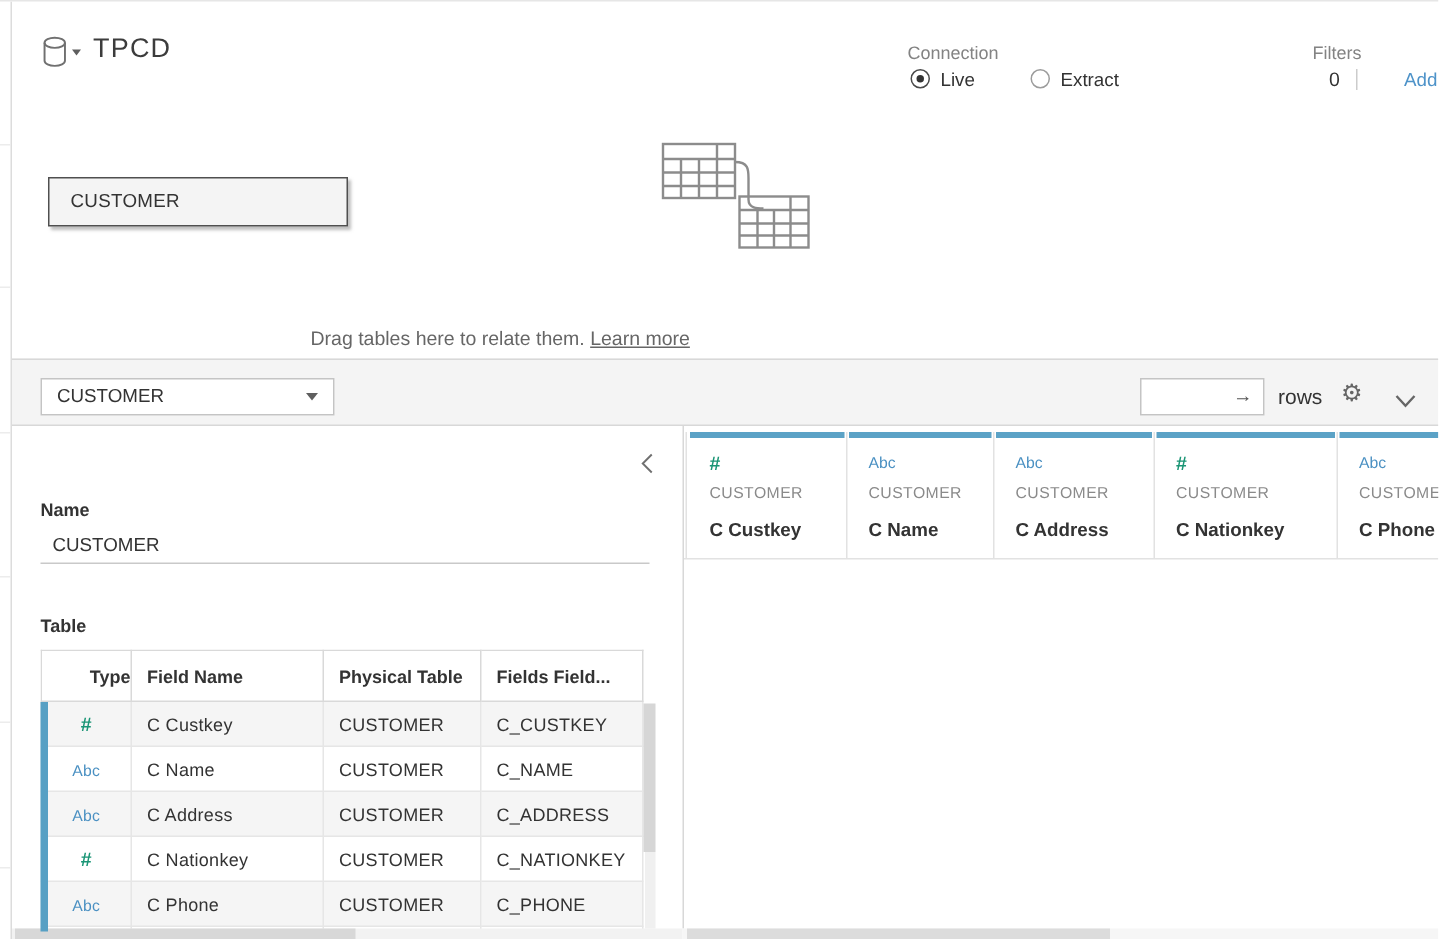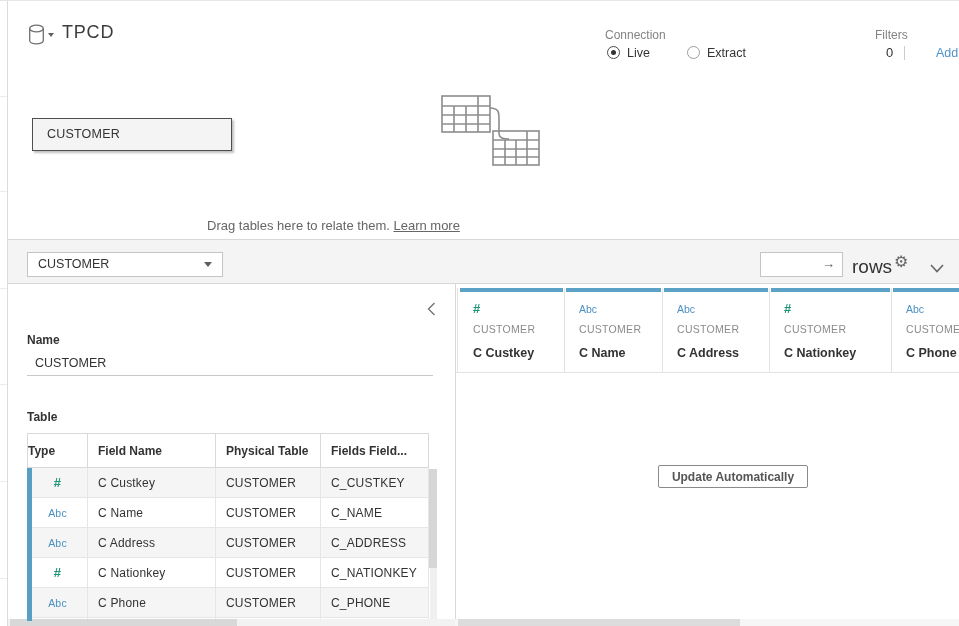--- a/index.html
+++ b/index.html
@@ -49,36 +49,36 @@
   .table-select { left:27px; top:251px; width:196px; height:25px; background:#fff;
     border:1px solid #c4c4c4; font-size:12.5px; color:#333; line-height:23px;
     padding-left:10px; cursor:pointer; }
   .select-caret { right:10px; top:9px; width:0; height:0; position:absolute;
     border-left:4px solid transparent; border-right:4px solid transparent;
     border-top:5px solid #5f5f5f; }
   .rows-input { left:760px; top:251px; width:83px; height:25px; background:#fff;
     border:1px solid #c4c4c4; }
   .rows-input input { width:60px; height:23px; border:0; outline:none; font-size:12px; padding-left:6px; background:transparent; }
   .rows-arrow { position:absolute; right:7px; top:3px; font-size:13px; color:#555; }
-  .rows-label { left:852px; top:255px; font-size:19px; color:#333; }
+  .rows-label { left:852px; top:255px; font-size:14px; color:#333; }
   .gear { left:894px; top:251px; font-size:16px; color:#666; cursor:pointer; }
   .chev-down { left:930px; top:258px; cursor:pointer; }
 
   
   .collapse { left:427px; top:301px; cursor:pointer; }
   .panel-label { font-size:12px; font-weight:bold; color:#333; }
   .name-input { left:27px; top:350px; width:406px; height:25px;
     border-bottom:1px solid #c9c9c9; font-size:12.5px; color:#333;
     line-height:25px; padding-left:8px; }
 
   .fields-wrap { left:27px; top:432px; width:413px; height:188px; overflow:hidden; }
   table.fields { border-collapse:collapse; width:401px; table-layout:fixed; background:#fff; }
   table.fields th { border:1px solid #d9d9d9; height:34px; font-size:12px; font-weight:bold;
     color:#333; text-align:left; padding-left:10px; background:#fff; }
-  table.fields th.c-type { text-align:left; padding-left:0; }
+  table.fields th.c-type { text-align:right; padding-left:0; }
   table.fields td { border:1px solid #e6e6e6; height:30px; font-size:12px; color:#333;
     padding-left:10px; letter-spacing:0.2px; }
   table.fields tr.stripe td { background:#f5f5f5; }
   td.c-type { text-align:center; padding-left:0 !important; }
   .t-num { color:#1a9575; font-weight:bold; font-size:13px; }
   .t-str { color:#4a90c2; font-size:10.5px; }
   td.fname { font-size:12.5px; }
   .accent-bar { left:27px; top:467px; width:5px; height:153px; background:#57a0c4; z-index:3; }
   .vscroll-thumb { left:429px; top:468px; width:8px; height:99px; background:#d6d6d6; }
   .vscroll-track { left:430px; top:567px; width:7px; height:51px; background:#f0f0f0; }
@@ -278,20 +278,19 @@
   <div class="abs grid-field" style="left:677px;top:345px">C Address</div>
 
   <div class="abs grid-icon-num" style="left:784px;top:300px">#</div>
   <div class="abs grid-table" style="left:784px;top:322px">CUSTOMER</div>
   <div class="abs grid-field" style="left:784px;top:345px">C Nationkey</div>
 
   <div class="abs grid-icon-str" style="left:906px;top:302px">Abc</div>
   <div class="abs grid-table" style="left:906px;top:322px">CUSTOMER</div>
   <div class="abs grid-field" style="left:906px;top:345px">C Phone</div>
 
-  <button class="abs upd-btn" style="top:464px;height:23px">Update Automatically</button>
 
   <div class="abs hscroll-track-l"></div>
   <div class="abs hscroll-thumb-l"></div>
   <div class="abs hscroll-track-r"></div>
   <div class="abs hscroll-thumb-r"></div>
 
 </div>
 
 </body></html>

